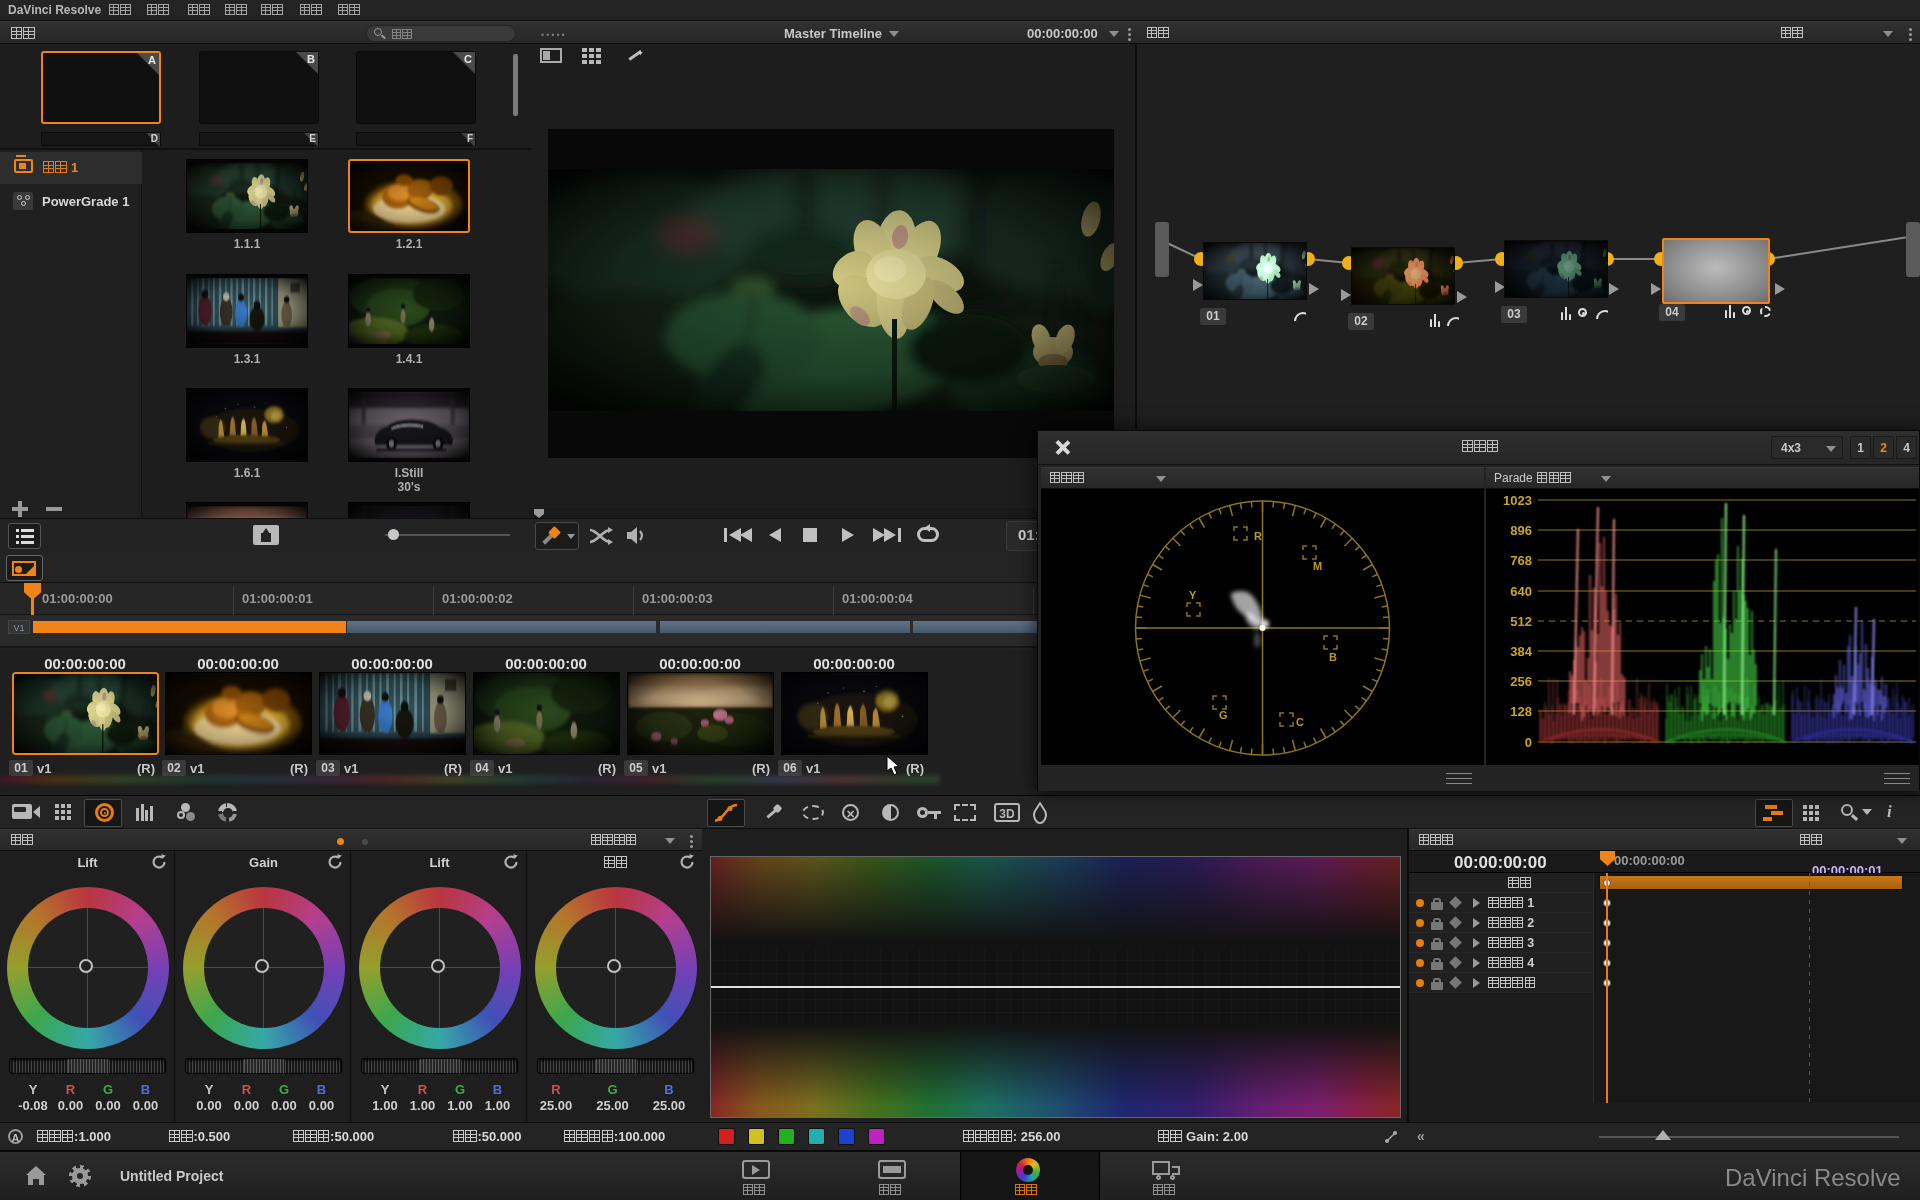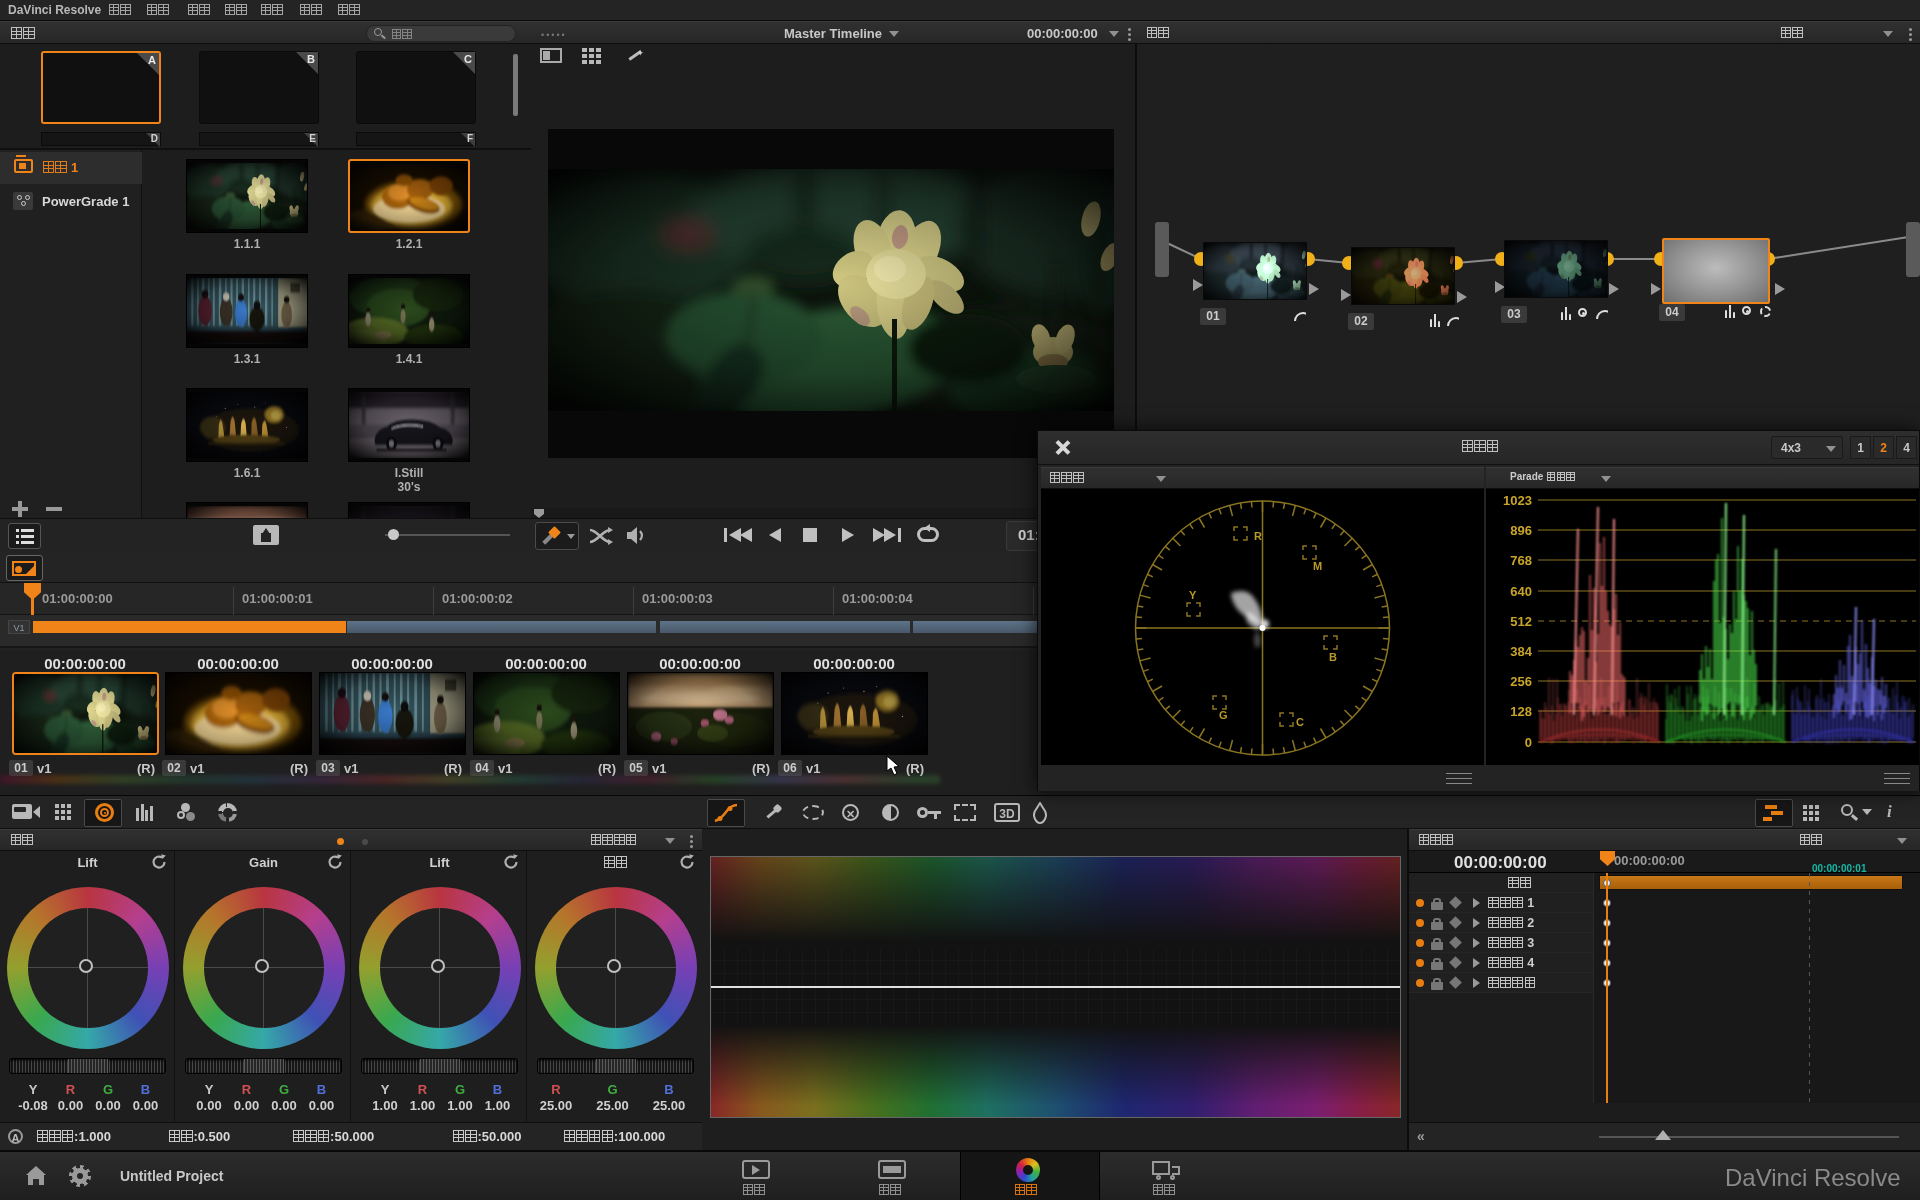--- a/index.html
+++ b/index.html
@@ -775,40 +775,55 @@
       <div class="abs" style="left:8px;top:61px;width:691px;height:262px;background:#121212;border:1px solid #666">
         <div class="abs" style="left:0;top:0;width:689px;height:260px;background:repeating-linear-gradient(90deg,rgba(255,255,255,.025) 0 1px,transparent 1px 13px),repeating-linear-gradient(0deg,rgba(255,255,255,.025) 0 1px,transparent 1px 13px)"></div>
         <div class="abs" style="left:0;top:0;width:689px;height:92px;background:linear-gradient(90deg,#9c2a2a 0,#9c6420 7%,#8c8020 15%,#4e8020 24%,#228038 32%,#20806e 40%,#205a80 50%,#202a80 60%,#38207e 70%,#6e2082 79%,#8e2080 88%,#9c2050 94%,#9c2a2a 100%)">
           <div style="position:absolute;inset:0;background:linear-gradient(rgba(18,18,18,.4),#121212 92%)"></div>
         </div>
         <div class="abs" style="left:0;top:168px;width:689px;height:92px;background:linear-gradient(90deg,#9c2a2a 0,#9c6420 7%,#8c8020 15%,#4e8020 24%,#228038 32%,#20806e 40%,#205a80 50%,#202a80 60%,#38207e 70%,#6e2082 79%,#8e2080 88%,#9c2050 94%,#9c2a2a 100%)">
           <div style="position:absolute;inset:0;background:linear-gradient(#121212,rgba(18,18,18,.15) 88%)"></div>
         </div>
         <div class="abs" style="left:0;top:129px;width:689px;height:1.5px;background:#e0e0e0"></div>
       </div>
+      <div class="abs" style="left:0;top:327px;width:707px;height:28px;background:#242424;border-top:1px solid #0e0e0e">
+        <span class="abs" style="left:16px;top:5px;width:17px;height:17px;background:#d02020;border:1px solid #111;border-radius:2px"></span>
+        <span class="abs" style="left:46px;top:5px;width:17px;height:17px;background:#d0c020;border:1px solid #111;border-radius:2px"></span>
+        <span class="abs" style="left:76px;top:5px;width:17px;height:17px;background:#20b020;border:1px solid #111;border-radius:2px"></span>
+        <span class="abs" style="left:106px;top:5px;width:17px;height:17px;background:#20b0b0;border:1px solid #111;border-radius:2px"></span>
+        <span class="abs" style="left:136px;top:5px;width:17px;height:17px;background:#2040d0;border:1px solid #111;border-radius:2px"></span>
+        <span class="abs" style="left:166px;top:5px;width:17px;height:17px;background:#c020c0;border:1px solid #111;border-radius:2px"></span>
+        <span class="abs" style="left:260px;top:6px;font-size:13px;font-weight:bold;color:#d8d8d8"><i class="zh"></i><i class="zh"></i><i class="zh"></i><i class="zh"></i>: 256.00</span>
+        <span class="abs" style="left:455px;top:6px;font-size:13px;font-weight:bold;color:#d8d8d8"><i class="zh"></i><i class="zh"></i> Gain: 2.00</span>
+        <svg class="abs" style="left:682px;top:7px" width="14" height="14" viewBox="0 0 14 14">
+          <line x1="2" y1="12" x2="12" y2="2" stroke="#aaa" stroke-width="1.5"></line>
+          <circle cx="3" cy="11" r="2" fill="#aaa"></circle>
+          <circle cx="11" cy="3" r="2" fill="#aaa"></circle>
+        </svg>
+      </div>
     </div>
     <div class="abs" style="left:1409px;top:795px;width:511px;height:355px;background:#1e1e1e">
       <div class="abs" style="left:0;top:0;width:511px;height:34px;background:#242424;border-bottom:1px solid #0e0e0e;border-top:1px solid #060606">
         <span class="abs" style="left:346px;top:3px;width:38px;height:28px;background:#161616;border:1px solid #4a4a4a;border-radius:2px"></span>
         <span class="abs" style="left:354px;top:9px;width:22px;height:16px;background:linear-gradient(#e87d10,#e87d10) 2px 0/12px 4px no-repeat,linear-gradient(#e87d10,#e87d10) 8px 6px/12px 4px no-repeat,linear-gradient(#e87d10,#e87d10) 0 12px/9px 4px no-repeat"></span>
         <span class="abs gicon" style="left:394px;top:9px"></span>
         <span class="abs" style="left:432px;top:8px;width:12px;height:12px;border:2.5px solid #b8b8b8;border-radius:50%"></span>
         <span class="abs" style="left:442px;top:20px;width:7px;height:3px;background:#b8b8b8;transform:rotate(40deg)"></span>
         <span class="abs tri-d" style="left:453px;top:13px;border-top-color:#b8b8b8"></span>
         <span class="abs" style="left:478px;top:6px;font-size:17px;font-weight:bold;font-style:italic;font-family:serif;color:#b8b8b8">i</span>
       </div>
       <div class="abs hdr" style="left:0;top:34px;width:511px;height:22px">
         <span class="abs" style="left:9px;top:3px;font-size:12px;font-weight:bold;color:#cccccc"><i class="zh"></i><i class="zh"></i><i class="zh"></i></span>
         <span class="abs" style="left:390px;top:3px;font-size:12px;font-weight:bold;color:#cccccc"><i class="zh"></i><i class="zh"></i></span>
         <span class="abs tri-d" style="left:488px;top:8px"></span>
       </div>
       <div class="abs" style="left:0;top:56px;width:511px;height:22px;background:#1a1a1a;border-bottom:1px solid #000">
         <span class="abs" style="left:45px;top:2px;font-size:17px;font-weight:bold;color:#e0e0e0">00:00:00:00</span>
         <span class="abs" style="left:205px;top:2px;font-size:13px;font-weight:bold;color:#9a9a9a">00:00:00:00</span>
-        <span class="abs" style="left:403px;top:12px;font-size:10px;font-weight:bold;color:#14b8a6">00:00:00:01</span>
+        <span class="abs" style="left:403px;top:12px;font-size:13px;font-weight:bold;color:#c4b5fd">00:00:00:01</span>
         <span class="abs" style="left:191px;top:0;width:15px;height:15px;background:#f08418;clip-path:polygon(0 0,100% 0,100% 55%,50% 100%,0 55%)"></span>
       </div>
       <div class="abs" style="left:0;top:78px;width:511px;height:260px;background:#1c1c1c">
         <div class="abs" style="left:184px;top:0;width:327px;height:230px;background:#181818;border-left:1px solid #2a2a2a"></div>
         <div class="abs" style="left:0;top:0px;width:184px;height:20px;border-bottom:1px solid #262626;background:#202020">
           <span style="position:absolute;left:98px;top:3px;font-size:12.5px;font-weight:bold;color:#d0d0d0"><i class="zh"></i><i class="zh"></i></span>
         </div>
         <div class="abs" style="left:190px;top:2px;width:304px;height:15px;background:linear-gradient(#c87818,#a85f08);border:1px solid #111"></div>
         <span class="abs" style="left:194px;top:6px;width:8px;height:8px;background:#e8e8e8;border-radius:50%;border:1px solid #555"></span>
         <div class="abs" style="left:0;top:20px;width:184px;height:20px;border-bottom:1px solid #262626;background:#202020">
@@ -997,21 +1012,21 @@
 <path d="M190 104 q16 -6 23 5 q7 9 9 23 l-4 5 q-12 -7 -21 -16 q-7 -9 -7 -17z" fill="#e8e8e8" opacity=".7"></path>
 <path d="M207 122 q10 5 13 15 l-3 4 q-9 -3 -12 -10z" fill="#fff" opacity=".55"></path>
 <path d="M216 142 q5 7 3 15 l-4 2 q-3 -7 -1 -13z" fill="#aaa" opacity=".45"></path>
 </g>
 <circle cx="221.5" cy="139" r="3" fill="#fff"></circle>
 <circle cx="223.5" cy="135" r="4.5" fill="#fff" opacity=".9" filter="url(#vblur)"></circle>
 </svg>
       </div>
       <div class="abs" style="left:448px;top:36px;width:433px;height:298px;background:#000">
         <div class="abs hdr" style="left:0;top:0;width:433px;height:22px">
-          <span class="abs" style="left:24px;top:3px;font-size:10px;font-weight:bold;color:#cccccc">Parade <i class="zh"></i><i class="zh"></i><i class="zh"></i></span>
+          <span class="abs" style="left:8px;top:3px;font-size:12px;font-weight:normal;color:#cccccc">Parade <i class="zh"></i><i class="zh"></i><i class="zh"></i></span>
           <span class="abs tri-d" style="left:115px;top:8px"></span>
         </div>
         <svg class="abs" style="left:0;top:22px" width="433" height="276" viewBox="0 0 433 276">
 <rect width="433" height="276" fill="#000"></rect>
 <line x1="52" y1="11" x2="430" y2="11" stroke="#8a7420" stroke-width="1.2"></line>
           <text x="46" y="16" font-size="13" font-weight="bold" fill="#c8a428" text-anchor="end">1023</text>
           <line x1="52" y1="41" x2="430" y2="41" stroke="#8a7420" stroke-width="1.2"></line>
           <text x="46" y="46" font-size="13" font-weight="bold" fill="#c8a428" text-anchor="end">896</text>
           <line x1="52" y1="71" x2="430" y2="71" stroke="#8a7420" stroke-width="1.2"></line>
           <text x="46" y="76" font-size="13" font-weight="bold" fill="#c8a428" text-anchor="end">768</text>

